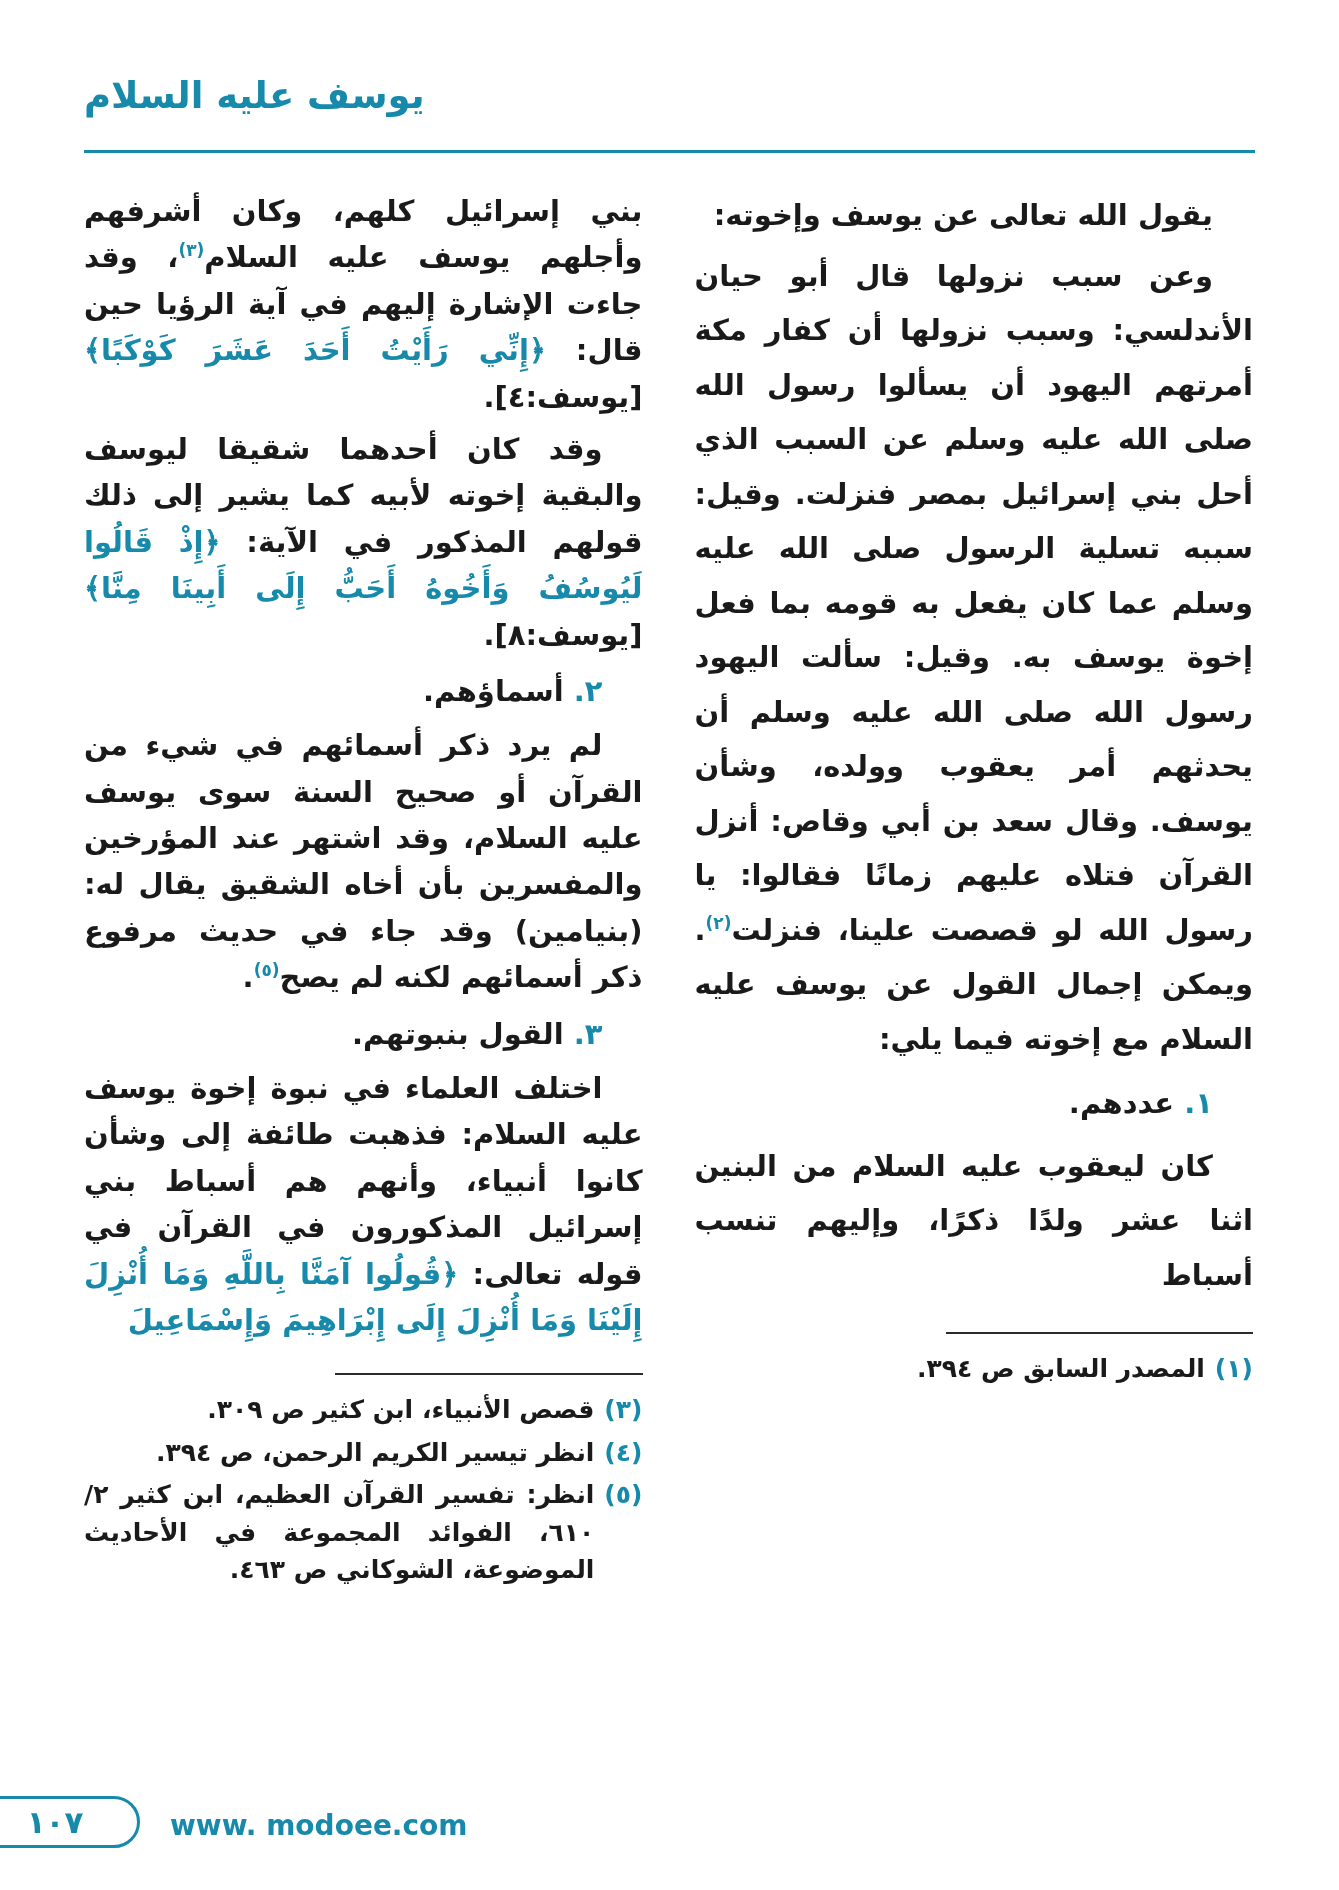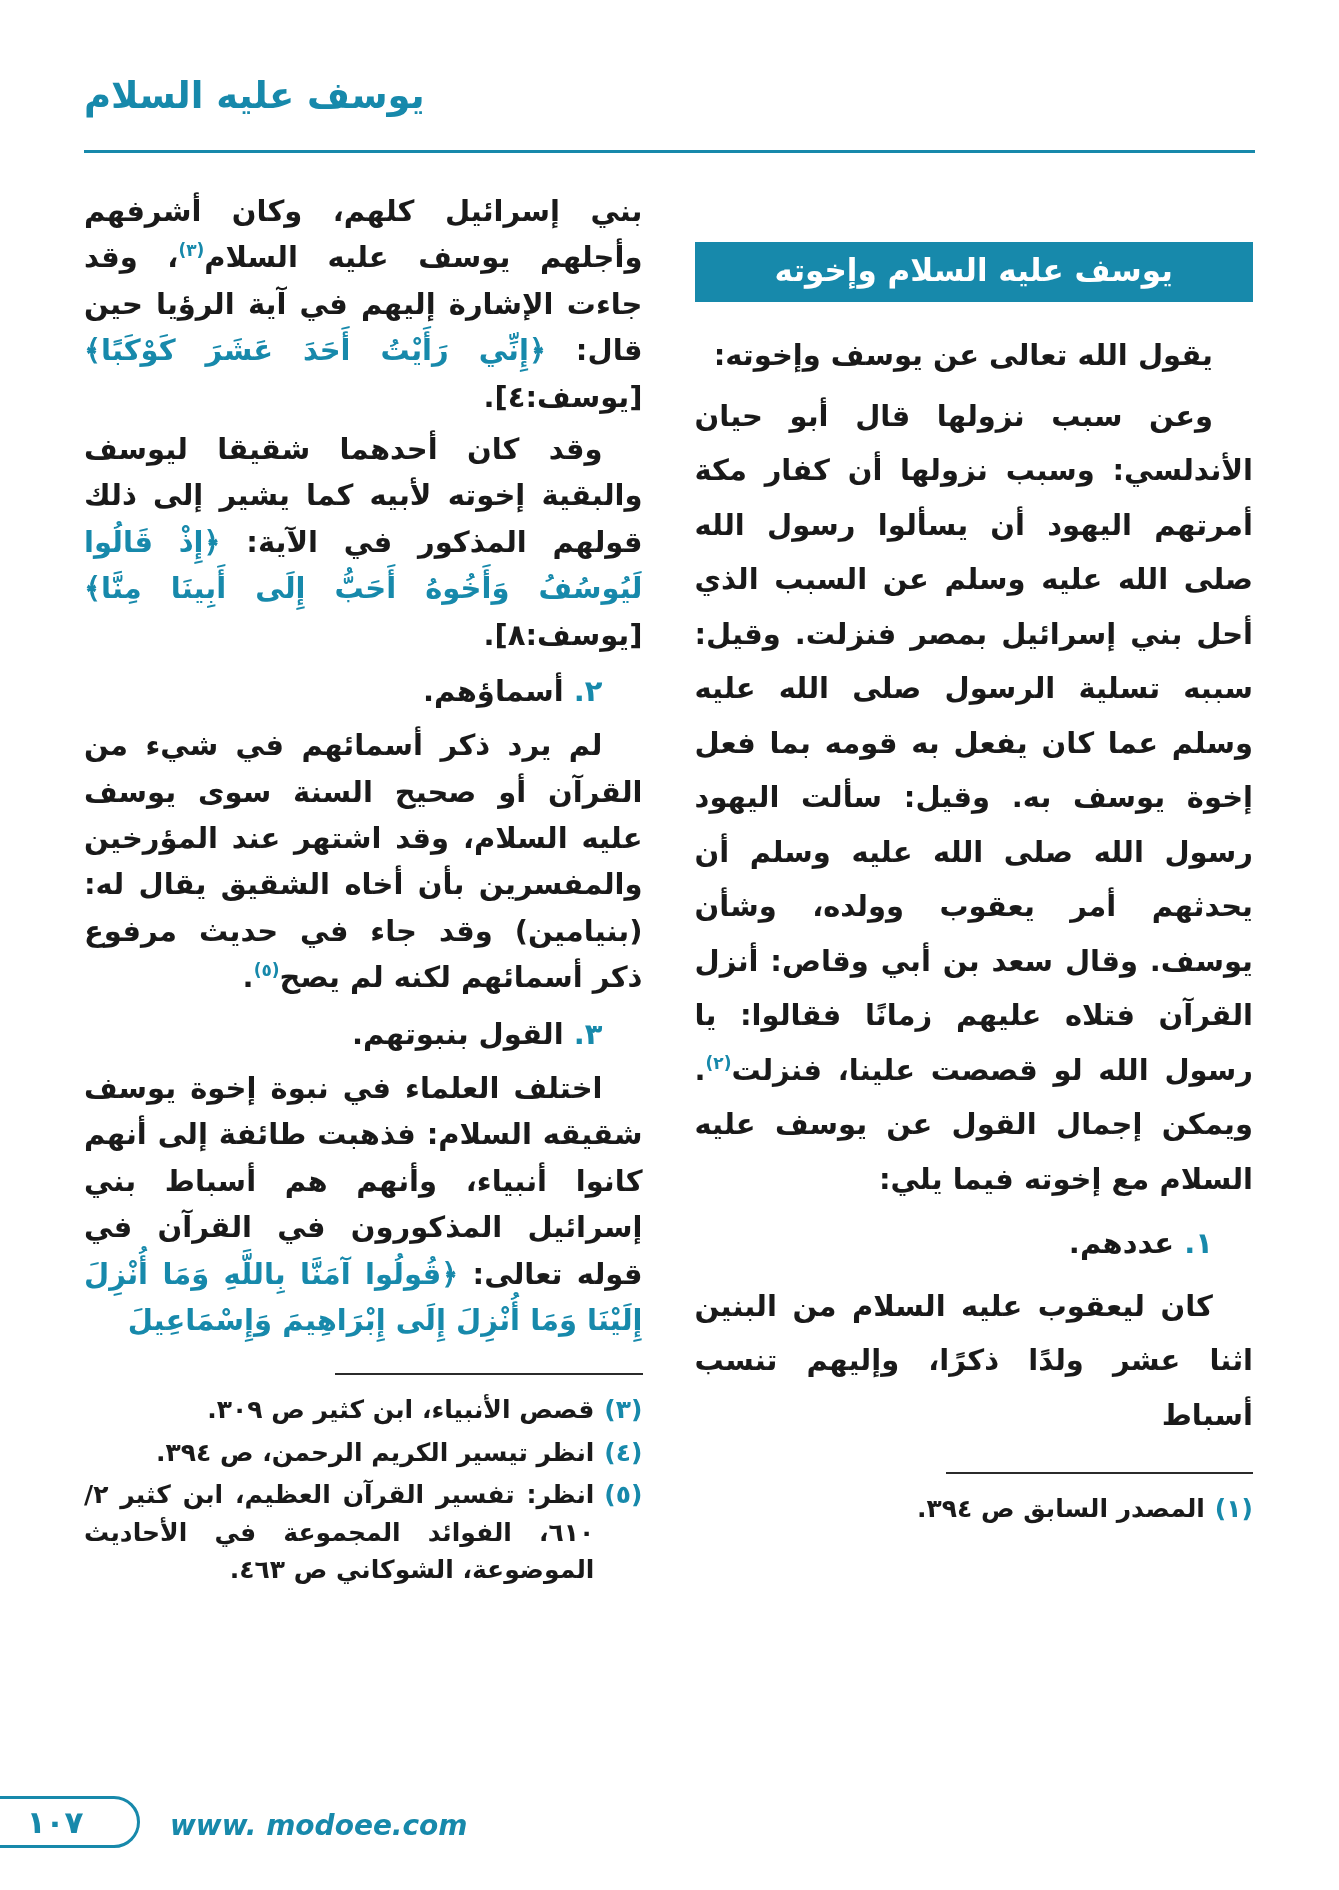--- a/index.html
+++ b/index.html
@@ -54,35 +54,34 @@
   .fn-num { color:var(--accent); flex:0 0 auto; }
   .fn-text { flex:1 1 auto; }
   .page-pill {
     position:absolute; left:-30px; bottom:42px; width:170px; height:52px;
     border:3px solid var(--accent); border-radius:28px;
     display:flex; align-items:center; justify-content:center;
   }
   .page-number { color:var(--accent); font-size:31px; font-weight:bold; }
   .website {
     position:absolute; left:170px; bottom:48px; color:var(--accent);
-    font-size:28px; font-weight:bold; direction:ltr;font-style:italic;
+    font-size:28px; font-weight:bold; direction:ltr;
   }
 </style>
 </head>
 <body>
 
 <div class="page">
 
   <div class="running-head">يوسف عليه السلام</div>
   <div class="header-rule"></div>
 
   <div class="columns">
 
     <section class="col col-right">
-      <div class="banner">يوسف عليه السلام وإخوته</div>
       <div class="blocks">
           <p class="block para"><span class="run">يقول الله تعالى عن يوسف وإخوته:</span></p>
           <p class="block para"><span class="run">وعن سبب نزولها قال أبو حيان الأندلسي: وسبب نزولها أن كفار مكة أمرتهم اليهود أن يسألوا رسول الله صلى الله عليه وسلم عن السبب الذي أحل بني إسرائيل بمصر فنزلت. وقيل: سببه تسلية الرسول صلى الله عليه وسلم عما كان يفعل به قومه بما فعل إخوة يوسف به. وقيل: سألت اليهود رسول الله صلى الله عليه وسلم أن يحدثهم أمر يعقوب وولده، وشأن يوسف. وقال سعد بن أبي وقاص: أنزل القرآن فتلاه عليهم زمانًا فقالوا: يا رسول الله لو قصصت علينا، فنزلت</span><span class="fnref">(٢)</span><span class="run">. ويمكن إجمال القول عن يوسف عليه السلام مع إخوته فيما يلي:</span></p>
           <p class="block heading"><span class="hnum">١. </span><span class="run">عددهم.</span></p>
           <p class="block para"><span class="run">كان ليعقوب عليه السلام من البنين اثنا عشر ولدًا ذكرًا، وإليهم تنسب أسباط</span></p>
         </div>
       <hr class="fn-sep">
       <div class="footnotes">
           <div class="footnote">
             <span class="fn-num">(١)</span>
@@ -91,21 +90,21 @@
         </div>
     </section>
 
     <section class="col col-left">
       <div class="blocks">
           <p class="block para-flush"><span class="run">بني إسرائيل كلهم، وكان أشرفهم وأجلهم يوسف عليه السلام</span><span class="fnref">(٣)</span><span class="run">، وقد جاءت الإشارة إليهم في آية الرؤيا حين قال: </span><span class="quran">﴿إِنِّي رَأَيْتُ أَحَدَ عَشَرَ كَوْكَبًا﴾</span><span class="run"> [يوسف:٤].</span></p>
           <p class="block para"><span class="run">وقد كان أحدهما شقيقا ليوسف والبقية إخوته لأبيه كما يشير إلى ذلك قولهم المذكور في الآية: </span><span class="quran">﴿إِذْ قَالُوا لَيُوسُفُ وَأَخُوهُ أَحَبُّ إِلَى أَبِينَا مِنَّا﴾</span><span class="run"> [يوسف:٨].</span></p>
           <p class="block heading"><span class="hnum">٢. </span><span class="run">أسماؤهم.</span></p>
           <p class="block para"><span class="run">لم يرد ذكر أسمائهم في شيء من القرآن أو صحيح السنة سوى يوسف عليه السلام، وقد اشتهر عند المؤرخين والمفسرين بأن أخاه الشقيق يقال له: (بنيامين) وقد جاء في حديث مرفوع ذكر أسمائهم لكنه لم يصح</span><span class="fnref">(٥)</span><span class="run">.</span></p>
           <p class="block heading"><span class="hnum">٣. </span><span class="run">القول بنبوتهم.</span></p>
-          <p class="block para"><span class="run">اختلف العلماء في نبوة إخوة يوسف شقيقه السلام: فذهبت طائفة إلى أنهم كانوا أنبياء، وأنهم هم أسباط بني إسرائيل المذكورون في القرآن في قوله تعالى: </span><span class="quran">﴿قُولُوا آمَنَّا بِاللَّهِ وَمَا أُنْزِلَ إِلَيْنَا وَمَا أُنْزِلَ إِلَى إِبْرَاهِيمَ وَإِسْمَاعِيلَ</span></p>
+          <p class="block para"><span class="run">اختلف العلماء في نبوة إخوة يوسف عليه السلام: فذهبت طائفة إلى وشأن كانوا أنبياء، وأنهم هم أسباط بني إسرائيل المذكورون في القرآن في قوله تعالى: </span><span class="quran">﴿قُولُوا آمَنَّا بِاللَّهِ وَمَا أُنْزِلَ إِلَيْنَا وَمَا أُنْزِلَ إِلَى إِبْرَاهِيمَ وَإِسْمَاعِيلَ</span></p>
         </div>
       <hr class="fn-sep">
       <div class="footnotes">
           <div class="footnote">
             <span class="fn-num">(٣)</span>
             <span class="fn-text">قصص الأنبياء، ابن كثير ص ٣٠٩.</span>
           </div>
           <div class="footnote">
             <span class="fn-num">(٤)</span>
             <span class="fn-text">انظر تيسير الكريم الرحمن، ص ٣٩٤.</span>

